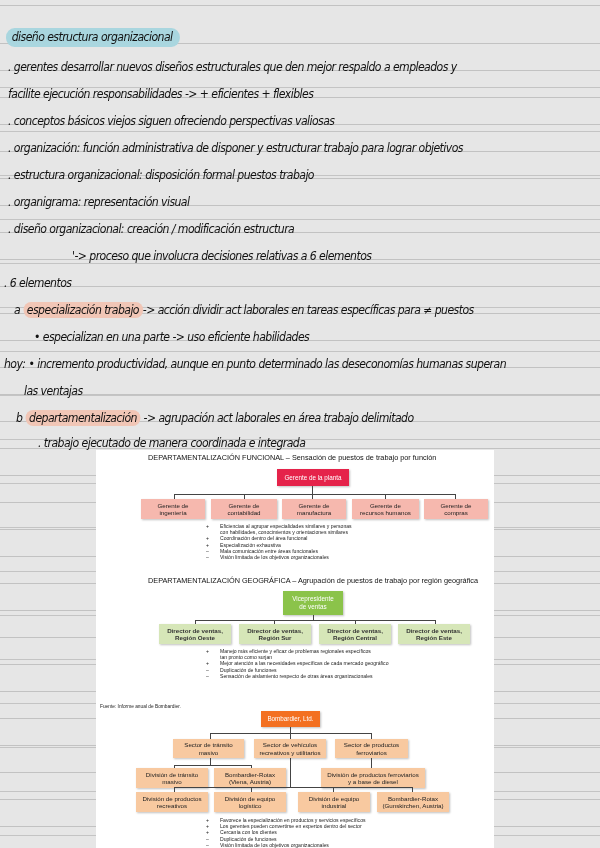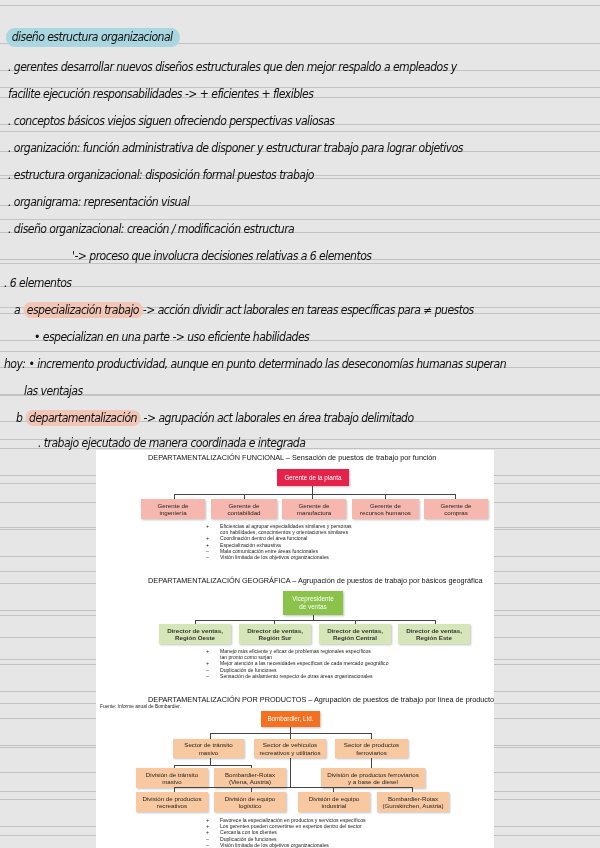--- a/index.html
+++ b/index.html
@@ -155,21 +155,21 @@
         <span class="sign">–</span>
         <span>Mala comunicación entre áreas funcionales</span>
       </div>
     <div class="b">
         <span class="sign">–</span>
         <span>Visión limitada de los objetivos organizacionales</span>
       </div>
   </div>
 
   <div class="fig-title" style="top:126px;">
-    <b>DEPARTAMENTALIZACIÓN GEOGRÁFICA</b><span> – Agrupación de puestos de trabajo por básicos geográfica</span>
+    <b>DEPARTAMENTALIZACIÓN GEOGRÁFICA</b><span> – Agrupación de puestos de trabajo por región geográfica</span>
   </div>
   <div class="box top-green" style="left:187px; top:141px; width:60px; height:24px;">
     <div><span>Vicepresidente</span><br><span>de ventas</span></div>
   </div>
   <div class="line" style="left:217px; top:165px; width:1px; height:5px;"></div>
   <div class="line" style="left:99px; top:170px; width:240px; height:1px;"></div>
   <div class="line" style="left:99px; top:170px; width:1px; height:5px;"></div>
   <div class="line" style="left:178px; top:170px; width:1px; height:5px;"></div>
   <div class="line" style="left:259px; top:170px; width:1px; height:5px;"></div>
   <div class="line" style="left:339px; top:170px; width:1px; height:5px;"></div>
@@ -200,23 +200,20 @@
     <div class="b">
         <span class="sign">–</span>
         <span>Duplicación de funciones</span>
       </div>
     <div class="b">
         <span class="sign">–</span>
         <span>Sensación de aislamiento respecto de otras áreas organizacionales</span>
       </div>
   </div>
 
-  <div class="fig-title" style="top:245px;">
-    <b>DEPARTAMENTALIZACIÓN POR PRODUCTOS</b><span> – Agrupación de puestos de trabajo por línea de producto</span>
-  </div>
   <div class="fig-source" style="top:254px;">Fuente: Informe anual de Bombardier.</div>
   <div class="box top-orange" style="left:165px; top:261px; width:59px; height:16px;">Bombardier, Ltd.</div>
   <div class="line" style="left:194px; top:277px; width:1px; height:60px;"></div>
   <div class="line" style="left:114px; top:283px; width:161px; height:1px;"></div>
   <div class="line" style="left:114px; top:283px; width:1px; height:7px;"></div>
   <div class="line" style="left:275px; top:283px; width:1px; height:7px;"></div>
 
   <div class="box peach" style="left:77px; top:289px; width:71px; height:19px;">
     <div><span>Sector de tránsito</span><br><span>masivo</span></div>
   </div>

